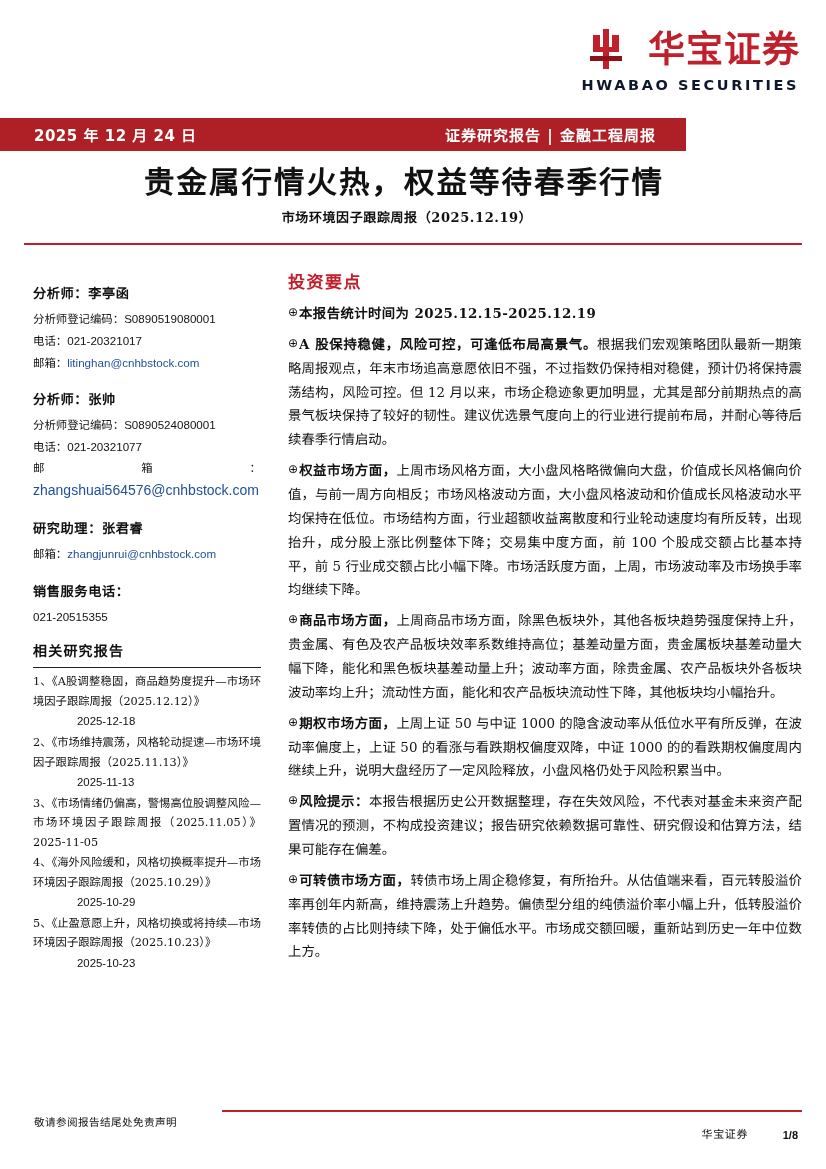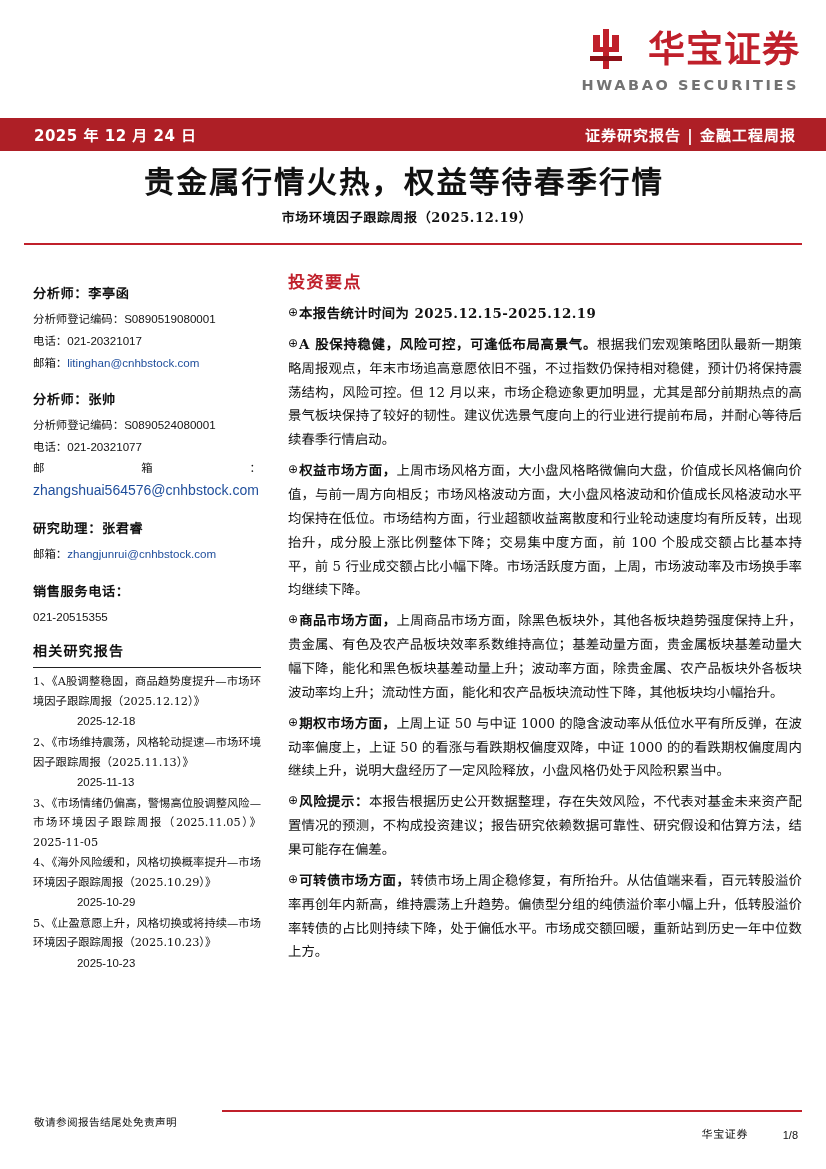--- a/index.html
+++ b/index.html
@@ -21,26 +21,26 @@
   .logo-row { display:flex; align-items:center; gap:12px; }
   .logo-mark { width:46px; height:46px; display:block; }
   .logo-cn {
     font-family:"DejaVu Sans","Liberation Sans",sans-serif;
     font-size:37px; font-weight:700; letter-spacing:1px;
     color:#C0202B; line-height:1; white-space:nowrap;
   }
   .logo-en {
     font-family:"DejaVu Sans","Liberation Sans",sans-serif;
     font-size:14.5px; font-weight:700; letter-spacing:2.6px;
-    color:#737373; margin-top:5px; margin-right:1px; white-space:nowrap;
+    color:#0f172a; margin-top:5px; margin-right:1px; white-space:nowrap;
   }
 
   
   .banner {
-    position:absolute; top:118px; left:0; width:826px; height:33px;
+    position:absolute; top:118px; left:0; width:686px; height:33px;
     background:#AE1F26;
     display:flex; align-items:center; justify-content:space-between;
     padding:0 30px 0 34px;
   }
   .banner-date, .banner-kind {
     color:#fff; font-size:15px; font-weight:700;
     font-family:"DejaVu Sans","Liberation Sans",sans-serif;
     letter-spacing:.5px; white-space:nowrap;
   }
   .banner-kind { letter-spacing:1px; }
@@ -140,21 +140,21 @@
     height:1.6px; background:#C0202B;
   }
   .footer-brand {
     position:absolute; bottom:28px; right:78px;
     font-size:11px; color:#111; letter-spacing:.6px;
     font-family:"DejaVu Serif","Liberation Serif",serif;
     white-space:nowrap;
   }
   .footer-page {
     position:absolute; bottom:28px; right:28px;
-    font-size:11px; font-weight:400; color:#111;
+    font-size:11px; font-weight:700; color:#111;
     font-family:"Liberation Sans","DejaVu Sans",sans-serif;
   }
 </style>
 </head>
 <body>
 
 <div class="page">
 
   <div class="logo-area">
     <div class="logo-row">

